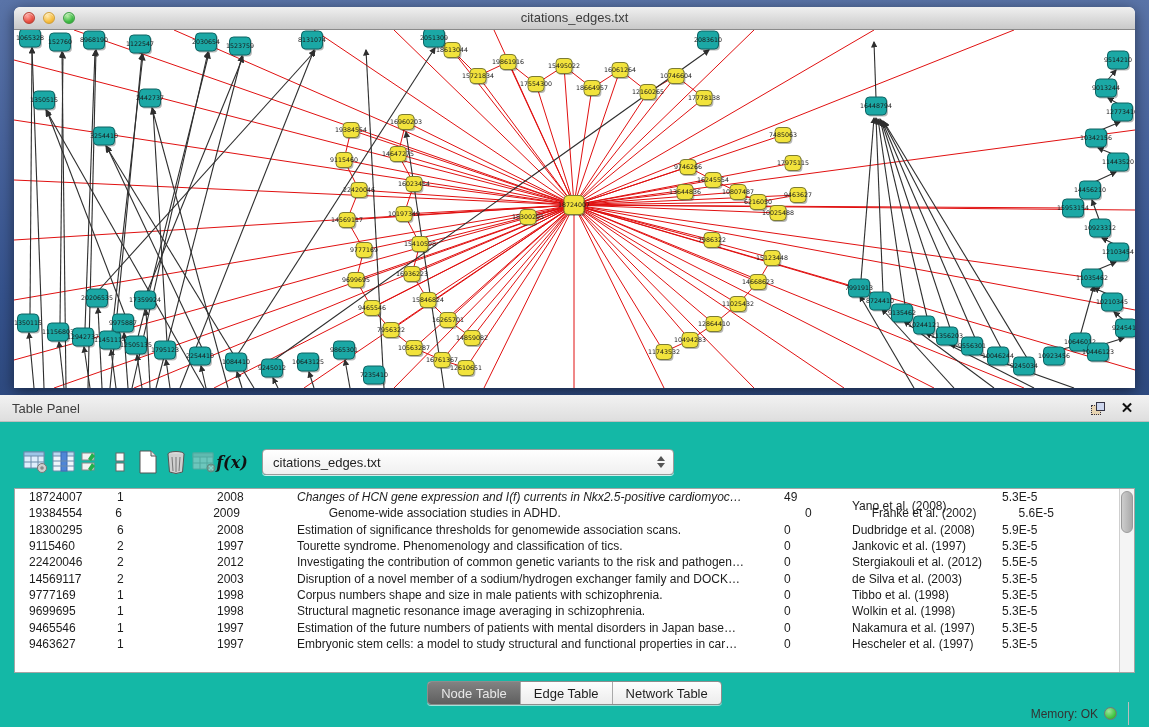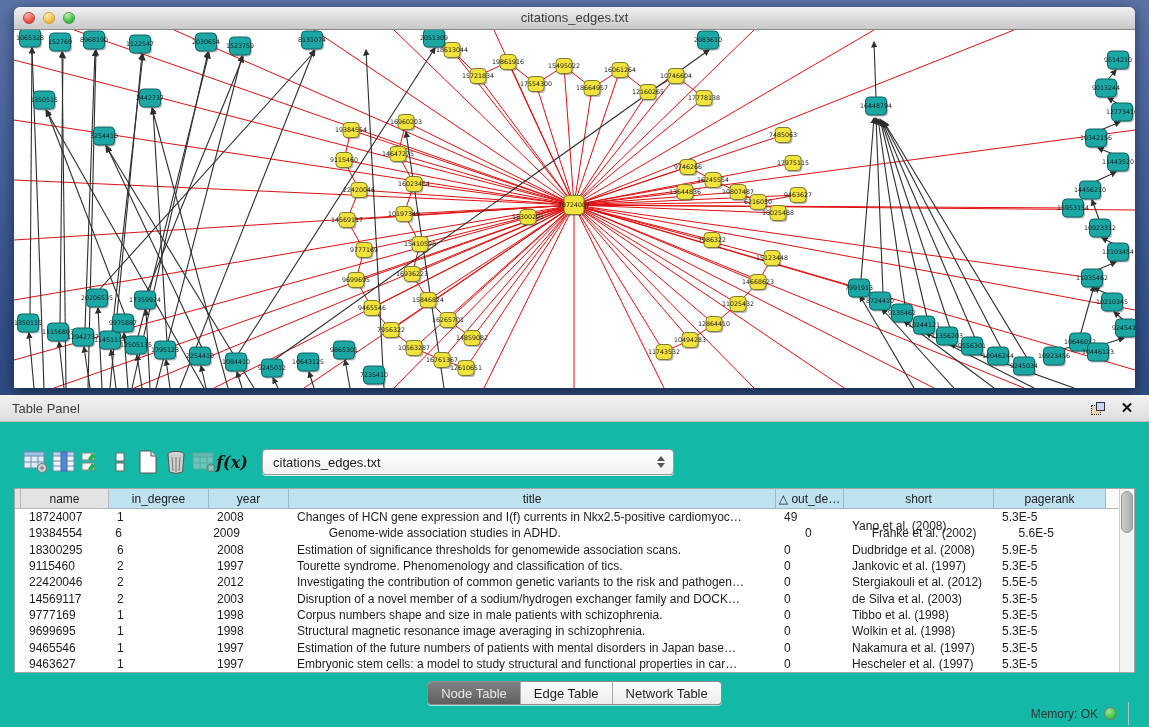--- a/index.html
+++ b/index.html
@@ -859,38 +859,27 @@
       <span class="lbl">citations_edges.txt</span>
       <span class="updown">
         <span class="tri-up"></span>
           <span class="tri-dn"></span>
       </span>
     </div>
   </div>
 
   <div class="table-wrap">
     <div class="grid">
-      <div class="grid-header" id="grid-header">
-          <div class="gh-cell gray" style="width: 6px;"></div>
-          <div class="gh-cell gray" style="width: 88px;">name</div>
-          <div class="gh-cell" style="width: 100px;">in_degree</div>
-          <div class="gh-cell" style="width: 80px;">year</div>
-          <div class="gh-cell" style="width: 487px;">title</div>
-          <div class="gh-cell" style="width: 68px;">△ out_de…</div>
-          <div class="gh-cell" style="width: 150px;">short</div>
-          <div class="gh-cell" style="width: 112px;">pagerank</div>
-          <div class="gh-cell white" style="width: 14px;"></div>
-        </div>
       <div class="grid-body" id="grid-body">
           <div class="grid-row">
             <div class="cell" style="width: 6px; padding: 0px;"></div>
             <div class="cell" style="width: 88px;">18724007</div>
             <div class="cell" style="width: 100px;">1</div>
             <div class="cell" style="width: 80px;">2008</div>
-            <div class="cell" style="width: 487px;">Changes of HCN gene expression and I(f) currents in Nkx2.5-positive cardiomyoc…</div>
+            <div class="cell" style="width: 487px; font-style: italic;">Changes of HCN gene expression and I(f) currents in Nkx2.5-positive cardiomyoc…</div>
             <div class="cell" style="width: 68px;">49</div>
             <div class="cell" style="width: 150px; margin-top: 17px;">Yano et al. (2008)</div>
             <div class="cell" style="width: 112px;">5.3E-5</div>
             <div class="cell" style="width: 14px; padding: 0px;"></div>
           </div>
           <div class="grid-row">
             <div class="cell" style="width: 6px; padding: 0px;"></div>
             <div class="cell" style="width: 88px;">19384554</div>
             <div class="cell" style="width: 100px;">6</div>
             <div class="cell" style="width: 80px;">2009</div>

